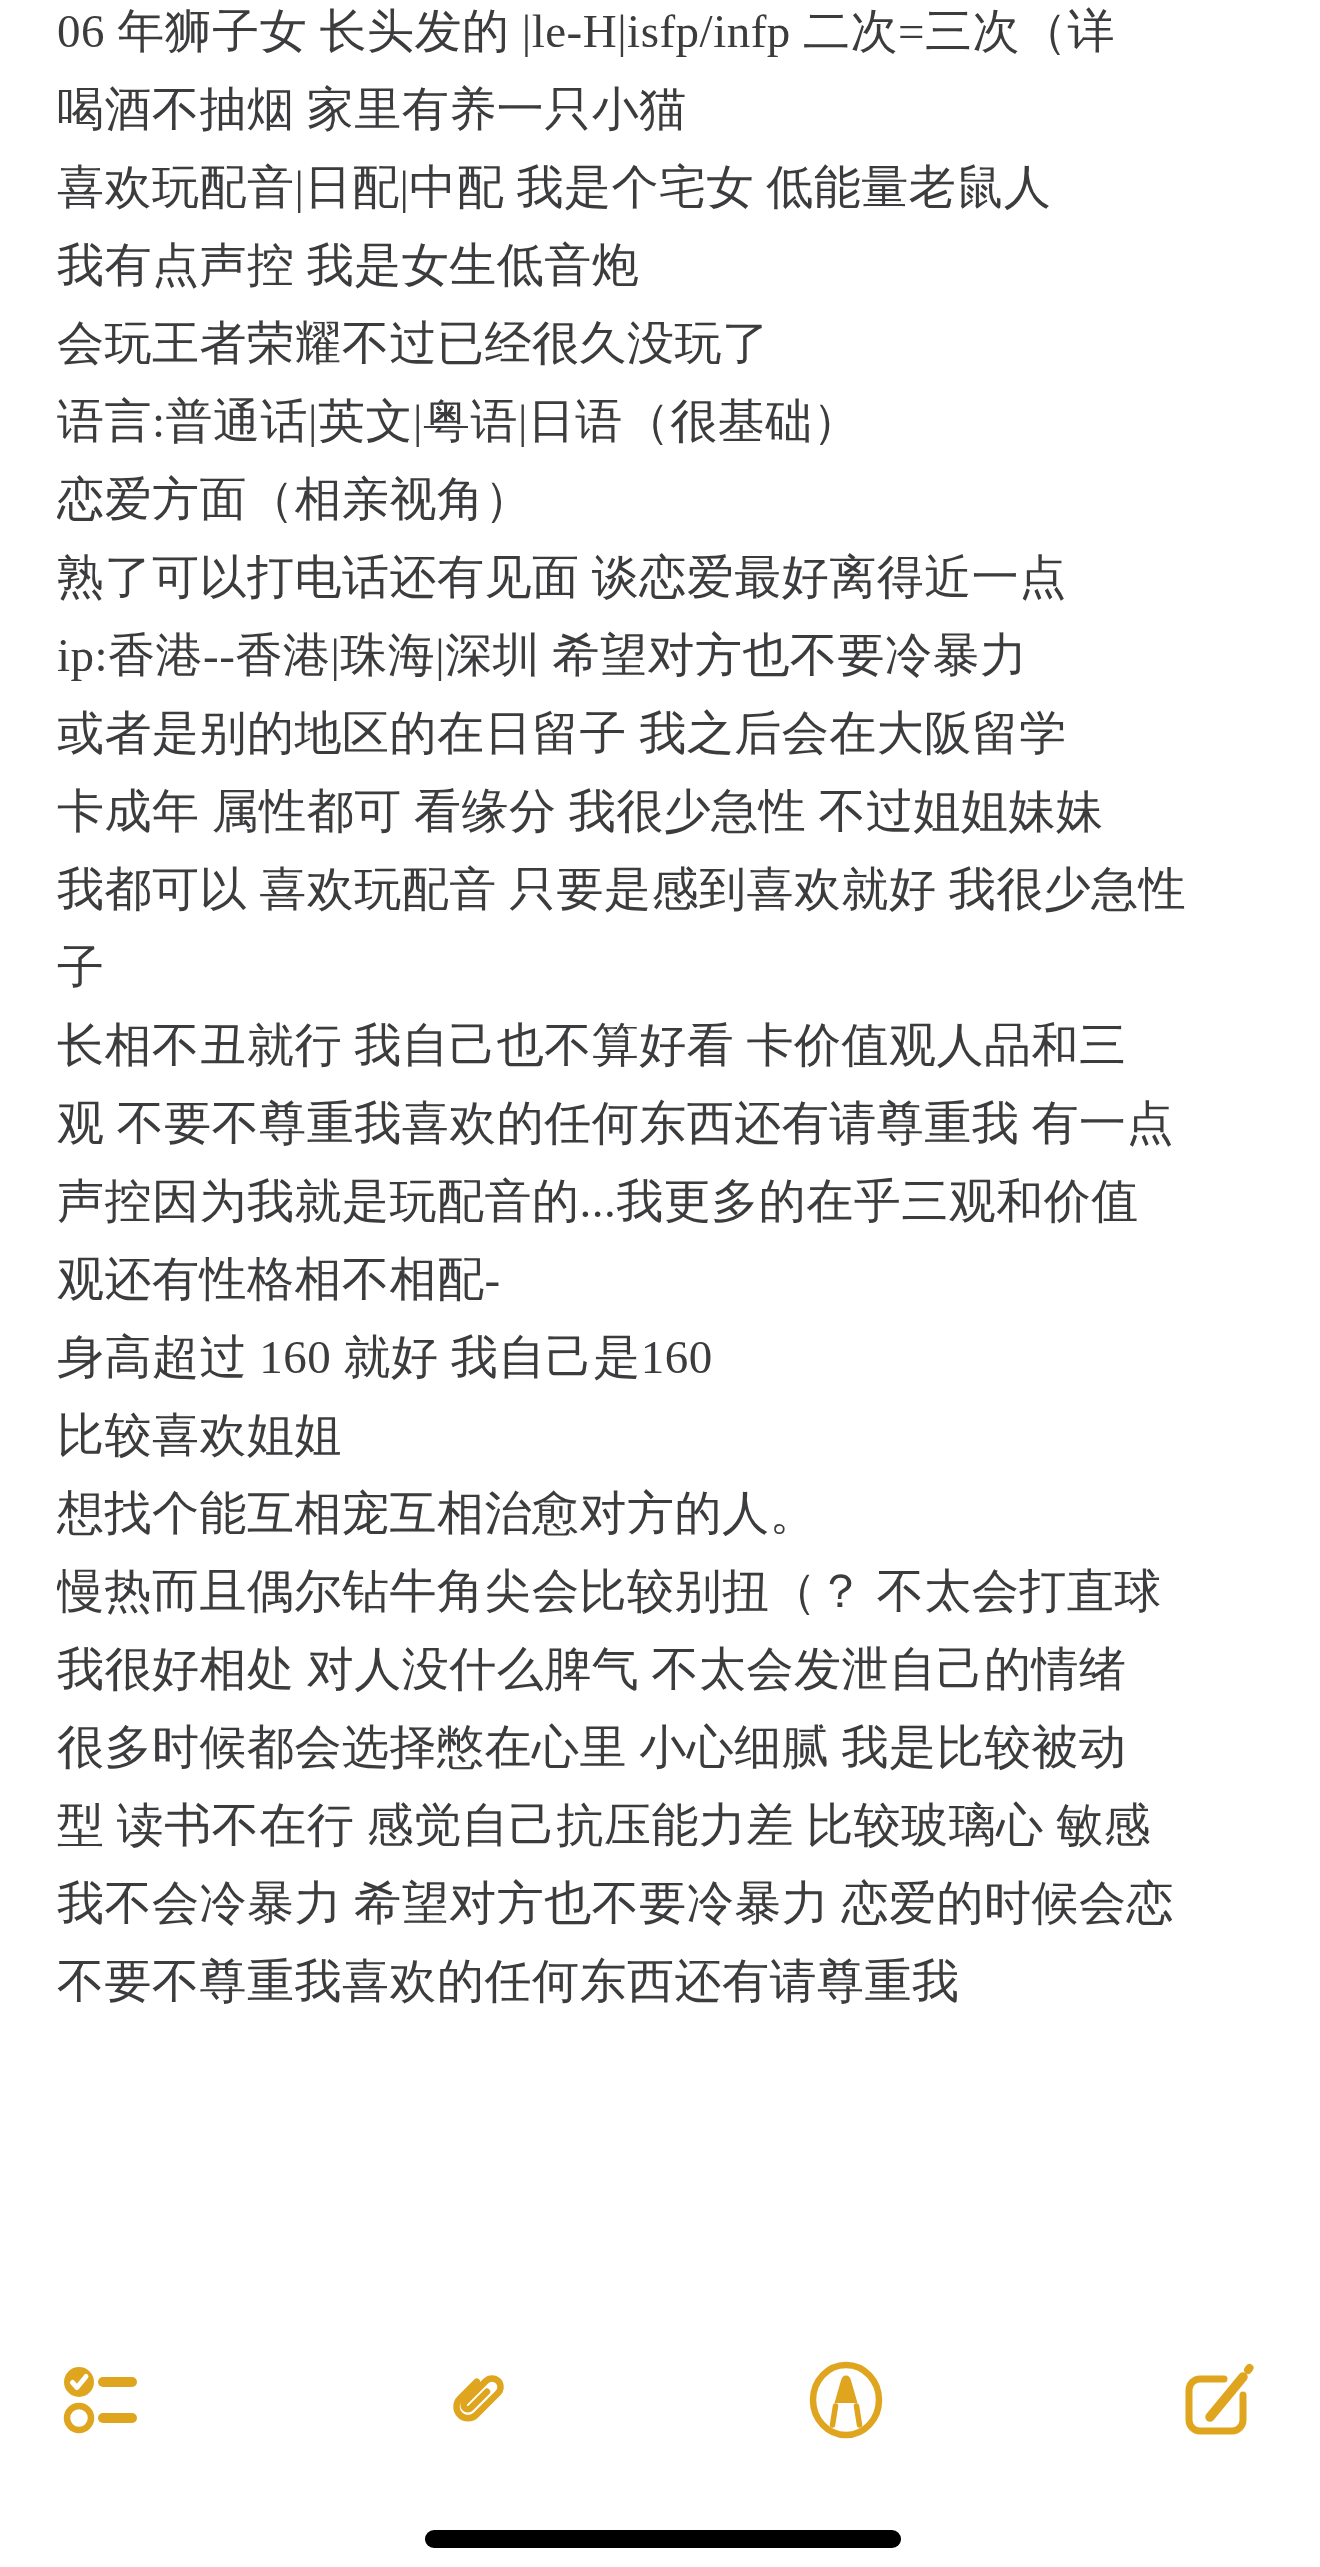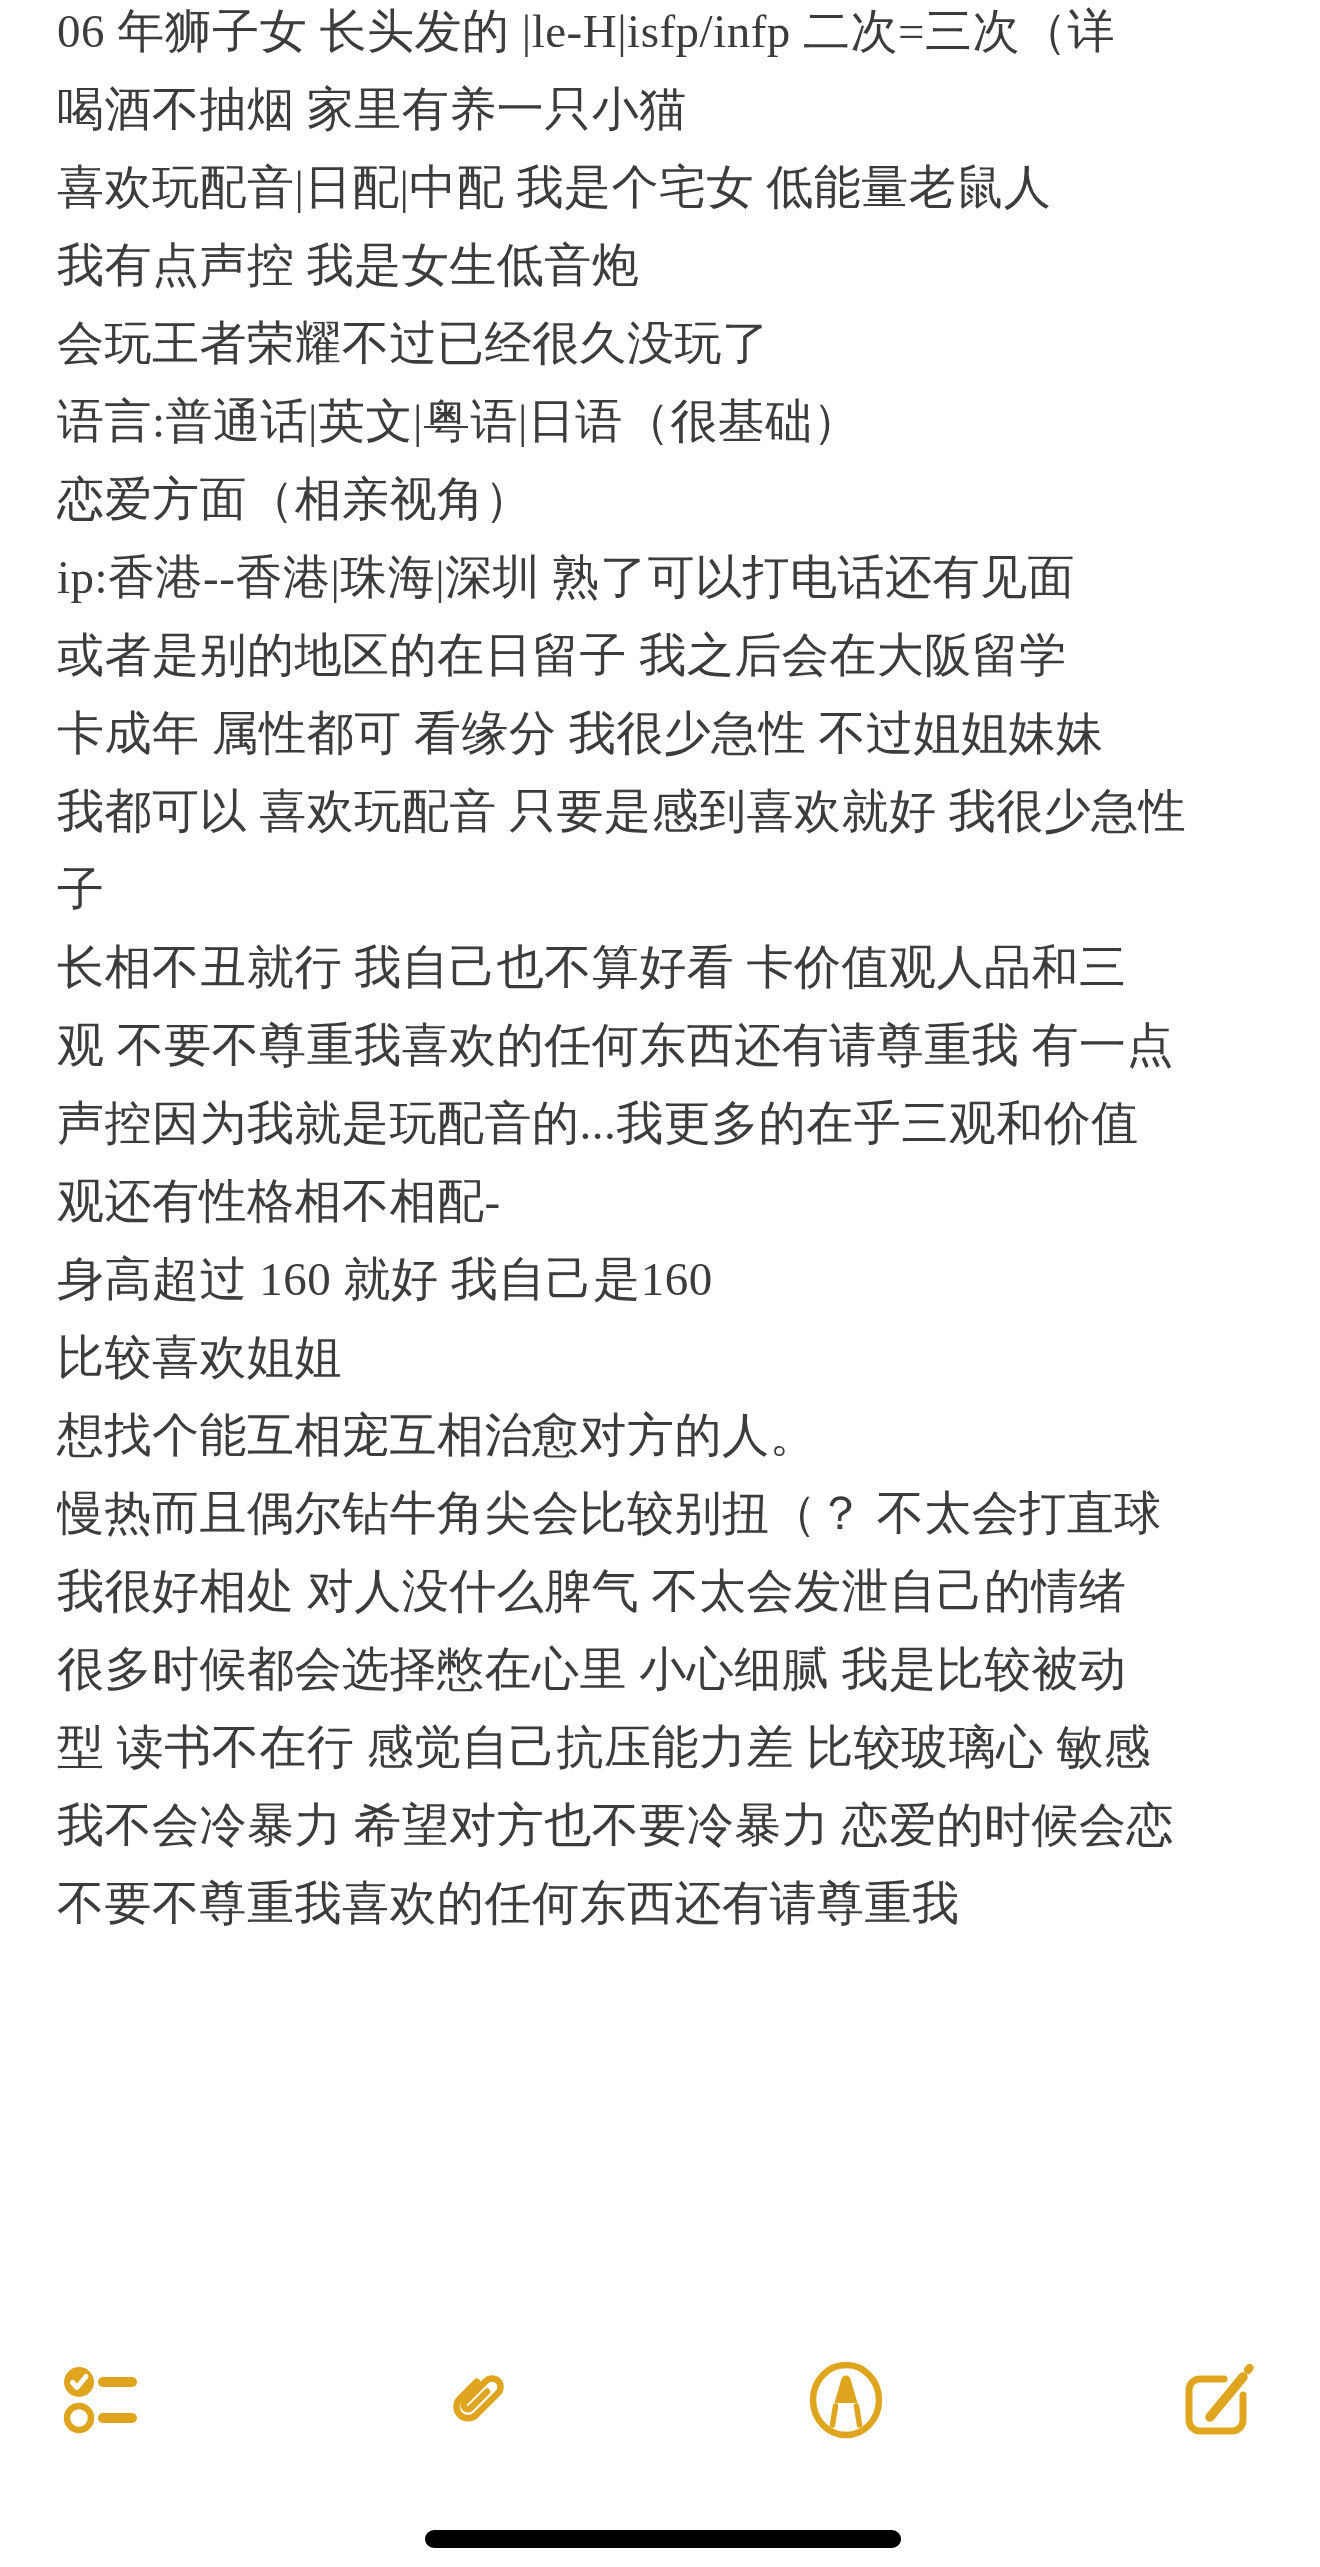--- a/index.html
+++ b/index.html
@@ -57,21 +57,22 @@
 <div id="screen" style="--accent: #E0A51E; --text: #3C3C3E; --bg: #FFFFFF; --home: #000000;">
 
   <div class="note-body">
       <div class="note-line">06 年狮子女 长头发的 |le-H|isfp/infp 二次=三次（详</div>
       <div class="note-line">喝酒不抽烟 家里有养一只小猫</div>
       <div class="note-line">喜欢玩配音|日配|中配 我是个宅女 低能量老鼠人</div>
       <div class="note-line">我有点声控 我是女生低音炮</div>
       <div class="note-line">会玩王者荣耀不过已经很久没玩了</div>
       <div class="note-line">语言:普通话|英文|粤语|日语（很基础）</div>
       <div class="note-line">恋爱方面（相亲视角）</div>
-      <div class="note-line">ip:香港--香港|珠海|深圳 熟了可以打电话还有见面</div>
+      <div class="note-line">熟了可以打电话还有见面 谈恋爱最好离得近一点</div>
+      <div class="note-line">ip:香港--香港|珠海|深圳 希望对方也不要冷暴力</div>
       <div class="note-line">或者是别的地区的在日留子 我之后会在大阪留学</div>
       <div class="note-line">卡成年 属性都可 看缘分 我很少急性 不过姐姐妹妹</div>
       <div class="note-line">我都可以 喜欢玩配音 只要是感到喜欢就好 我很少急性</div>
       <div class="note-line">子</div>
       <div class="note-line">长相不丑就行 我自己也不算好看 卡价值观人品和三</div>
       <div class="note-line">观 不要不尊重我喜欢的任何东西还有请尊重我 有一点</div>
       <div class="note-line">声控因为我就是玩配音的...我更多的在乎三观和价值</div>
       <div class="note-line">观还有性格相不相配-</div>
       <div class="note-line">身高超过 160 就好 我自己是160</div>
       <div class="note-line">比较喜欢姐姐</div>

